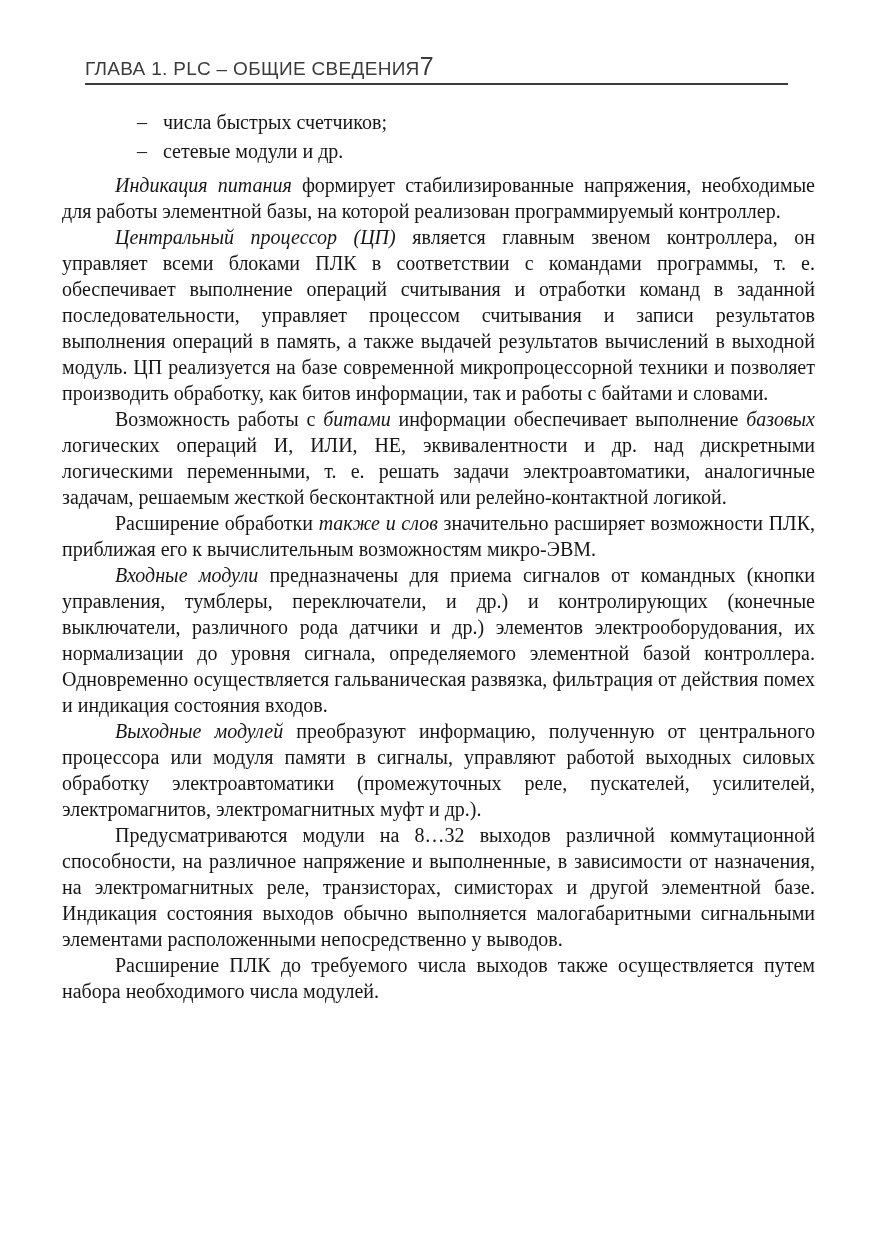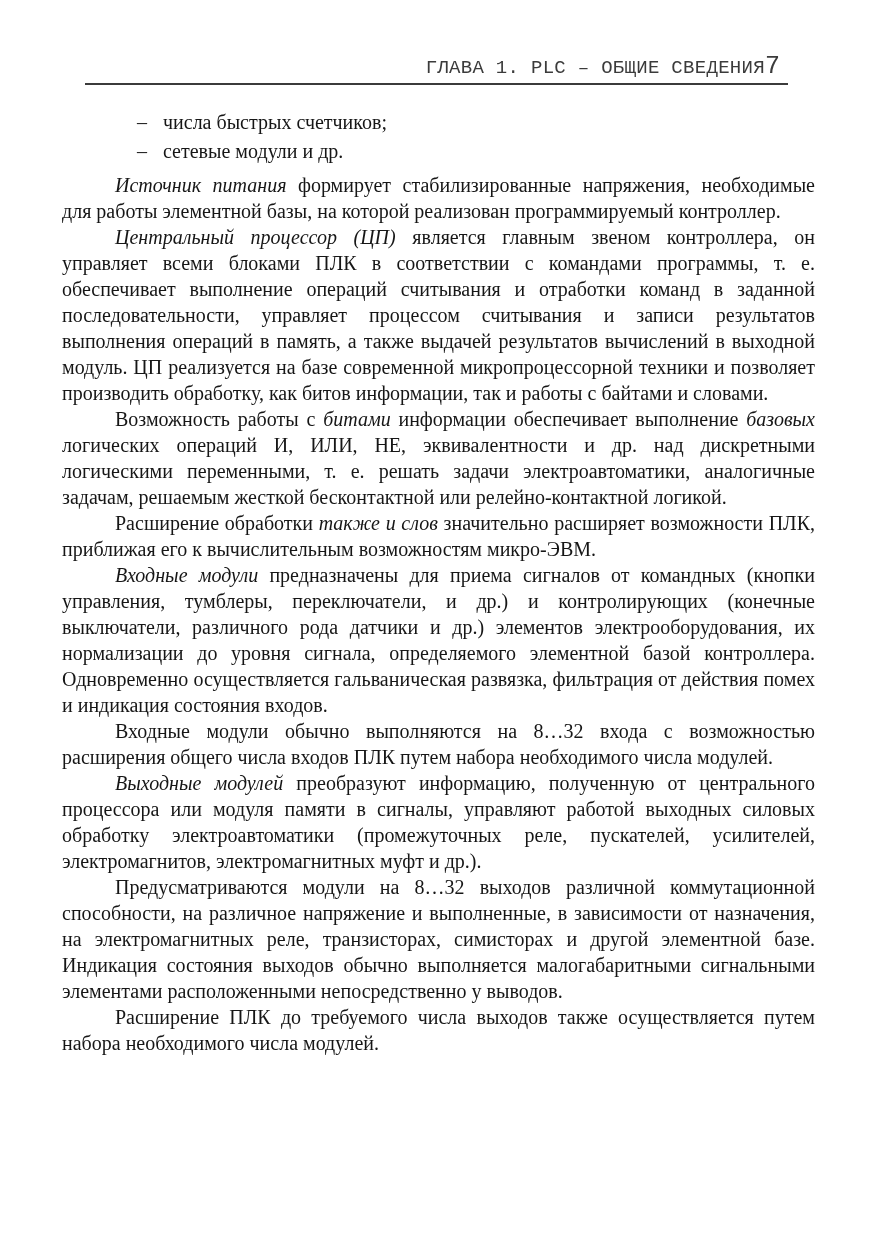--- a/index.html
+++ b/index.html
@@ -13,23 +13,23 @@
     height: 1241px;
     background: #ffffff;
     overflow: hidden;
   }
   .page-header {
     position: absolute;
     left: 85px;
     top: 52px;
     width: 703px;
     display: flex;
-    justify-content: flex-end;
+    justify-content: flex-start;
     align-items: baseline;
-    font-family: Liberation Mono, monospace;
+    font-family: Liberation Sans, sans-serif;
     color: var(--header-color, #3b3b3b);
   }
   .chapter-title {
     font-size: 19px;
     letter-spacing: 0.3px;
     white-space: nowrap;
   }
   .page-number {
     font-size: 25px;
     padding-right: 8px;
@@ -85,23 +85,22 @@
   <div class="header-rule"></div>
   <main class="page-body">
       <div class="list-item">
         <span class="list-bullet">–</span>
         <span class="list-text">числа быстрых счетчиков;</span>
       </div>
       <div class="list-item">
         <span class="list-bullet">–</span>
         <span class="list-text">сетевые модули и др.</span>
       </div>
-      <p class="paragraph"><span class="italic">Источник питания</span><span> формирует стабилизированные напряжения, необходимые для работы элементной базы, на которой реализован программируемый контроллер.</span></p>
+      <p class="paragraph"><span class="italic">Индикация питания</span><span> формирует стабилизированные напряжения, необходимые для работы элементной базы, на которой реализован программируемый контроллер.</span></p>
       <p class="paragraph"><span class="italic">Центральный процессор (ЦП)</span><span> является главным звеном контроллера, он управляет всеми блоками ПЛК в соответствии с командами программы, т. е. обеспечивает выполнение операций считывания и отработки команд в заданной последовательности, управляет процессом считывания и записи результатов выполнения операций в память, а также выдачей результатов вычислений в выходной модуль. ЦП реализуется на базе современной микропроцессорной техники и позволяет производить обработку, как битов информации, так и работы с байтами и словами.</span></p>
       <p class="paragraph"><span>Возможность работы с </span><span class="italic">битами</span><span> информации обеспечивает выполнение </span><span class="italic">базовых</span><span> логических операций И, ИЛИ, НЕ, эквивалентности и др. над дискретными логическими переменными, т. е. решать задачи электроавтоматики, аналогичные задачам, решаемым жесткой бесконтактной или релейно-контактной логикой.</span></p>
       <p class="paragraph"><span>Расширение обработки </span><span class="italic">также и слов</span><span> значительно расширяет возможности ПЛК, приближая его к вычислительным возможностям микро-ЭВМ.</span></p>
       <p class="paragraph"><span class="italic">Входные модули</span><span> предназначены для приема сигналов от командных (кнопки управления, тумблеры, переключатели, и др.) и контролирующих (конечные выключатели, различного рода датчики и др.) элементов электрооборудования, их нормализации до уровня сигнала, определяемого элементной базой контроллера. Одновременно осуществляется гальваническая развязка, фильтрация от действия помех и индикация состояния входов.</span></p>
-      <p class="paragraph"><span>Входные модули обычно выполняются на 8…32 входа с возможностью расширения общего числа входов ПЛК путем набора необходимого числа модулей.</span></p>
       <p class="paragraph"><span class="italic">Выходные модулей</span><span> преобразуют информацию, полученную от центрального процессора или модуля памяти в сигналы, управляют работой выходных силовых обработку электроавтоматики (промежуточных реле, пускателей, усилителей, электромагнитов, электромагнитных муфт и др.).</span></p>
       <p class="paragraph"><span>Предусматриваются модули на 8…32 выходов различной коммутационной способности, на различное напряжение и выполненные, в зависимости от назначения, на электромагнитных реле, транзисторах, симисторах и другой элементной базе. Индикация состояния выходов обычно выполняется малогабаритными сигнальными элементами расположенными непосредственно у выводов.</span></p>
       <p class="paragraph"><span>Расширение ПЛК до требуемого числа выходов также осуществляется путем набора необходимого числа модулей.</span></p>
     </main>
 </div>
 
 </body></html>

